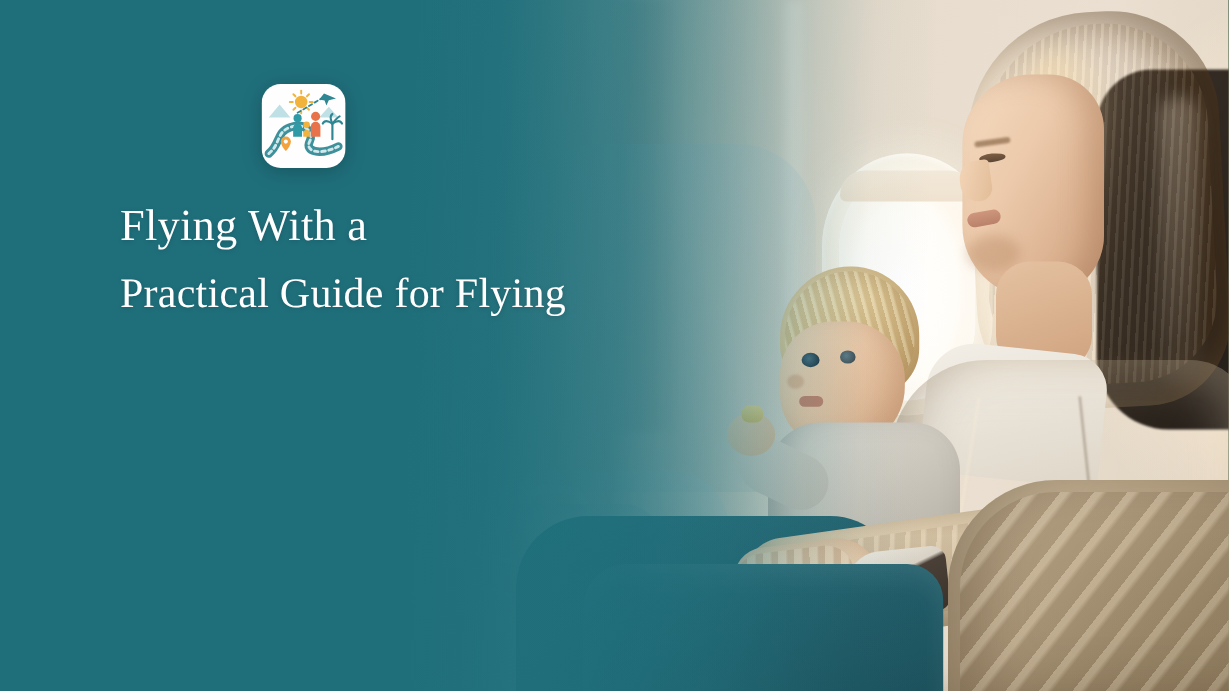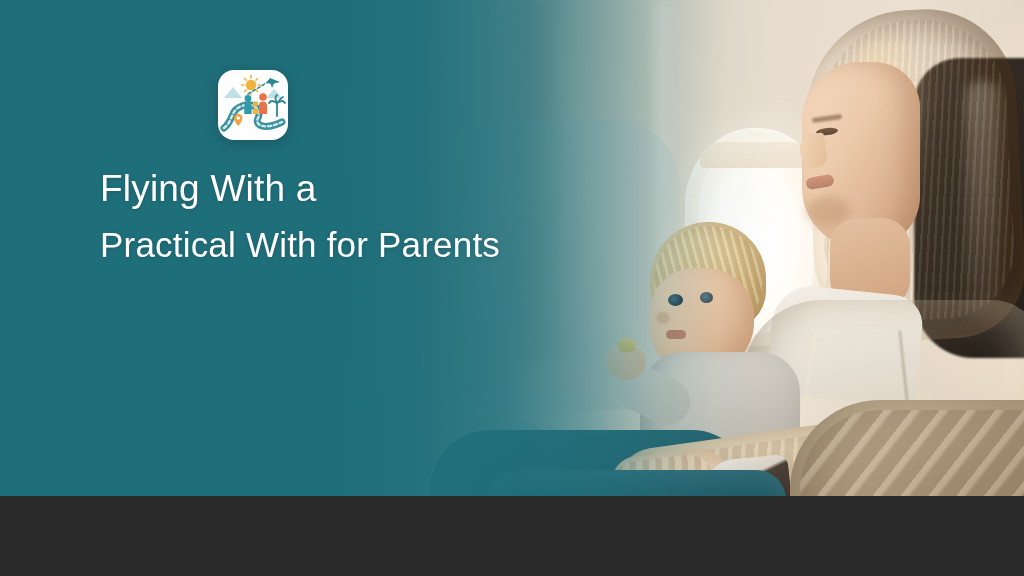--- a/index.html
+++ b/index.html
@@ -6,23 +6,24 @@
   * { margin:0; padding:0; box-sizing:border-box; }
   html,body { background:#2a2a2a; }
   body {
     font-family:"Liberation Sans", sans-serif;
     -webkit-font-smoothing:antialiased;
   }
 
   .banner {
     position:relative;
     width:1024px;
-    height:496px;
+    height:576px;
     overflow:hidden;
     background:#14532d;
+    font-family:Liberation Serif, serif;
   }
 
   
   .photo {
     position:absolute;
     inset:0;
     overflow:hidden;
   }
 
   
@@ -600,17 +601,17 @@
           <path d="M34.7 44 L34.7 40.2 A2.9 2.9 0 0 1 40.3 40.2 L40.3 44 Z" fill="#F2B33D"></path>
 
           <path d="M16 48 a4.2 4.2 0 1 1 8.4 0 c0 3.6 -4.2 8 -4.2 8 s-4.2 -4.4 -4.2 -8 Z" fill="#F2A33D"></path>
           <circle cx="20.2" cy="48" r="1.7" fill="#ffffff"></circle>
         </g>
       </svg>
     </div>
 
     <div class="headline">
       <div class="line1">Flying With a</div>
-      <div class="line3">Practical With for Parents</div>
+      <div class="line3">Practical Guide for Flying</div>
     </div>
 
   </div>
 </div>
 
 </body></html>

